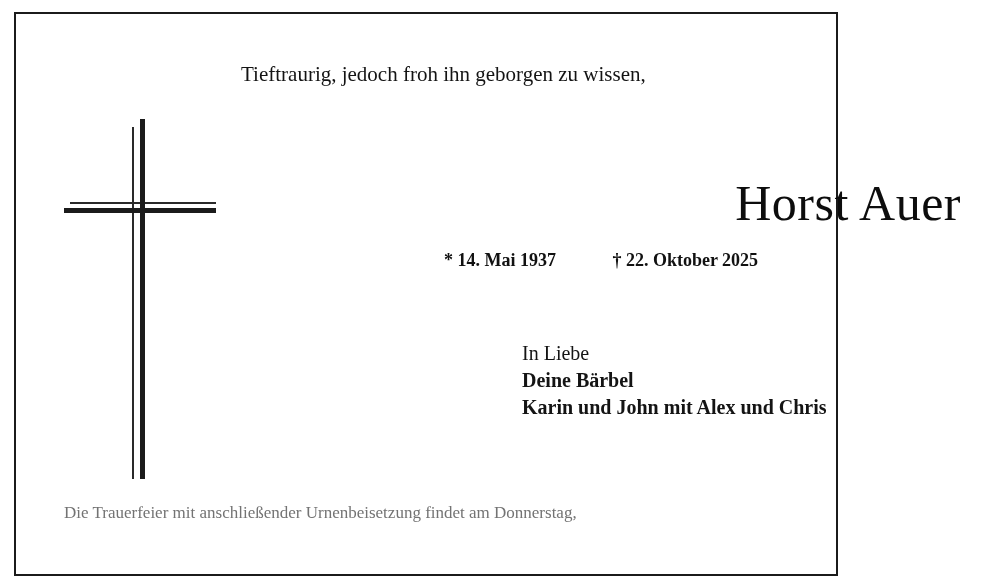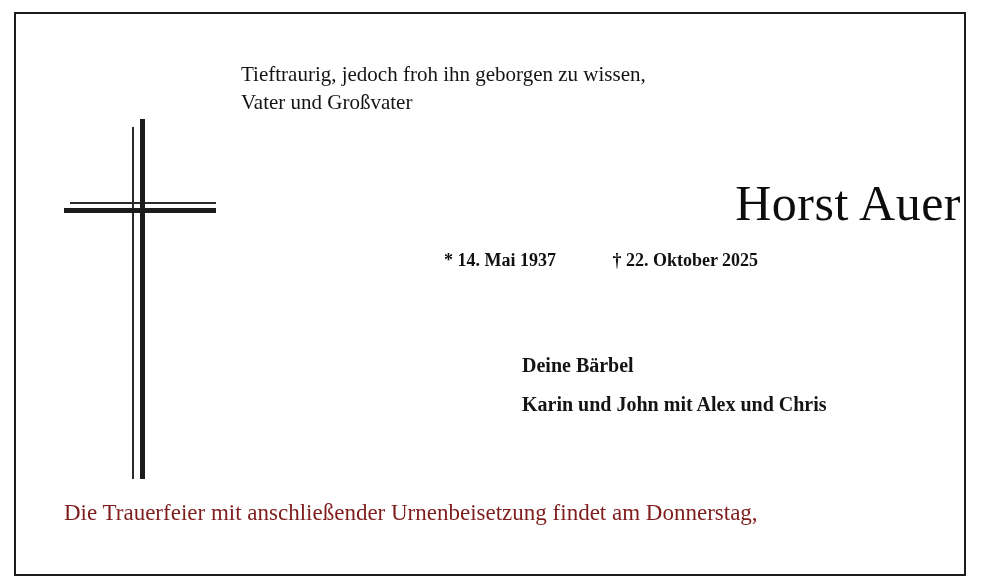--- a/index.html
+++ b/index.html
@@ -18,21 +18,21 @@
     position: relative;
     width: 1000px;
     height: 588px;
     background: #ffffff;
     box-sizing: border-box;
   }
   .frame {
     position: absolute;
     left: 14px;
     top: 12px;
-    width: 952px;
+    width: 824px;
     height: 564px;
     border: 2px solid #1b1b1b;
     box-sizing: border-box;
     background: #ffffff;
   }
 
   
   .cross {
     position: absolute;
     left: 48px;
@@ -113,59 +113,59 @@
   .family {
     position: absolute;
     left: 506px;
     top: 326px;
     width: 470px;
     font-size: 20px;
     line-height: 27px;
     color: #141414;
   }
   .family .lead { font-weight: normal; }
-  .family .member { font-weight: bold; margin-top: 12px; }
+  .family .member { font-weight: bold; }
 
   .footer {
     position: absolute;
     left: 48px;
     top: 485px;
     width: 900px;
-    font-size: 23px;
+    font-size: 17px;
     line-height: 28px;
-    color: #7f1d1d;
+    color: #737373;
   }
   .footer div { white-space: nowrap; }
 </style>
 </head>
 <body>
 
 <div class="page">
   <div class="frame">
 
     <div class="cross">
       <div class="v-bar-thin"></div>
       <div class="h-bar-thin"></div>
       <div class="v-bar"></div>
       <div class="h-bar"></div>
     </div>
 
     <div class="intro">
       <div>Tieftraurig, jedoch froh ihn geborgen zu wissen,</div>
-      <div>Vater und Großvater</div>
     </div>
 
     <div class="name">Horst Auer</div>
 
     <div class="dates">
       <span class="birth">* 14. Mai 1937</span>
       <span class="cross-sym">† 22. Oktober 2025</span>
     </div>
 
     <div class="family">
+      <div class="lead">In Liebe</div>
       <div class="member">Deine Bärbel</div>
       <div class="member">Karin und John mit Alex und Chris</div>
     </div>
 
     <div class="footer">
       <div>Die Trauerfeier mit anschließender Urnenbeisetzung findet am Donnerstag,</div>
     </div>
 
   </div>
 </div>

